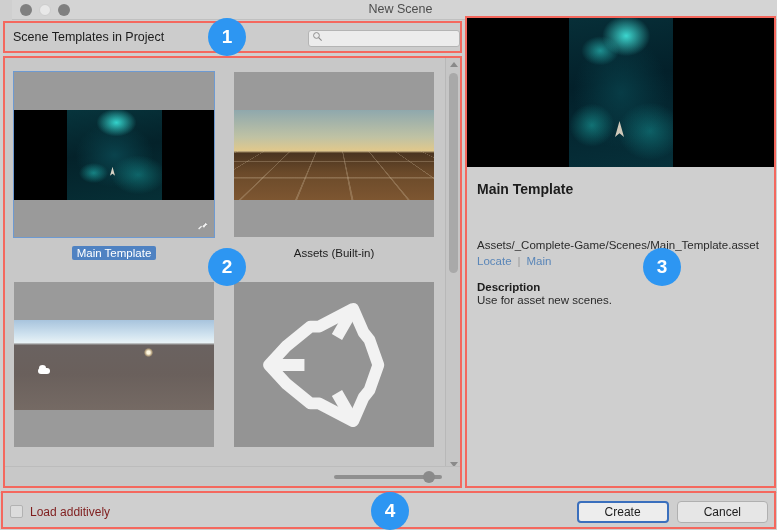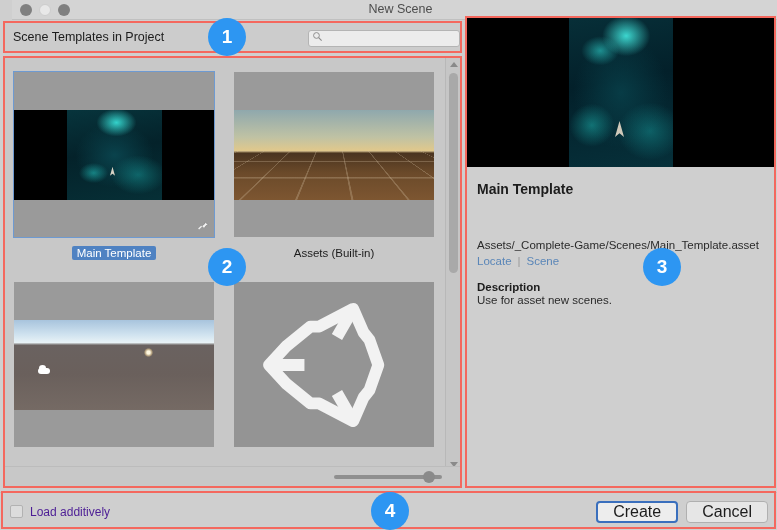--- a/index.html
+++ b/index.html
@@ -298,26 +298,26 @@
     border-top: 1px solid #c1c1c1;
     display: flex; align-items: center;
   }
   .chk-wrap { display: flex; align-items: center; margin-left: 10px; gap: 7px; }
   .chkbox {
     width: 13px; height: 13px;
     background: #dcdcdc;
     border: 1px solid #b2b2b2;
     border-radius: 2px;
   }
-  .chk-label { font-size: 12px; color: #4c1d95; }
+  .chk-label { font-size: 12px; color: #7f1d1d; }
   .btns { margin-left: auto; margin-right: 9px; display: flex; gap: 8px; }
   .btn {
     min-width: 52px; height: 22px;
-    padding: 0 15px;
-    font-size: 16px;
+    padding: 0 26px;
+    font-size: 12px;
     font-family: "Liberation Sans", sans-serif;
     background: #e6e6e6;
     border: 1px solid #b0b0b0;
     border-radius: 4px;
     color: #1c1c1c;
     cursor: pointer;
   }
   .btn.primary {
     border: 2px solid #3a6fbd;
     background: #ededed;
@@ -438,21 +438,21 @@
     <div class="preview">
       <div class="nebula-big"></div>
       <div class="ship-big"></div>
     </div>
     <div class="detail-body">
       <div class="detail-title">Main Template</div>
       <div class="detail-path">Assets/_Complete-Game/Scenes/Main_Template.asset</div>
       <div class="detail-links">
         <a href="#">Locate</a>
         <span class="linksep">|</span>
-        <a href="#">Scene</a>
+        <a href="#">Main</a>
       </div>
       <div class="detail-desc-head">Description</div>
       <div class="detail-desc-body">Use for asset new scenes.</div>
     </div>
   </div>
 
   <div class="bottombar">
     <div class="chk-wrap">
       <div class="chkbox"></div>
       <div class="chk-label">Load additively</div>

